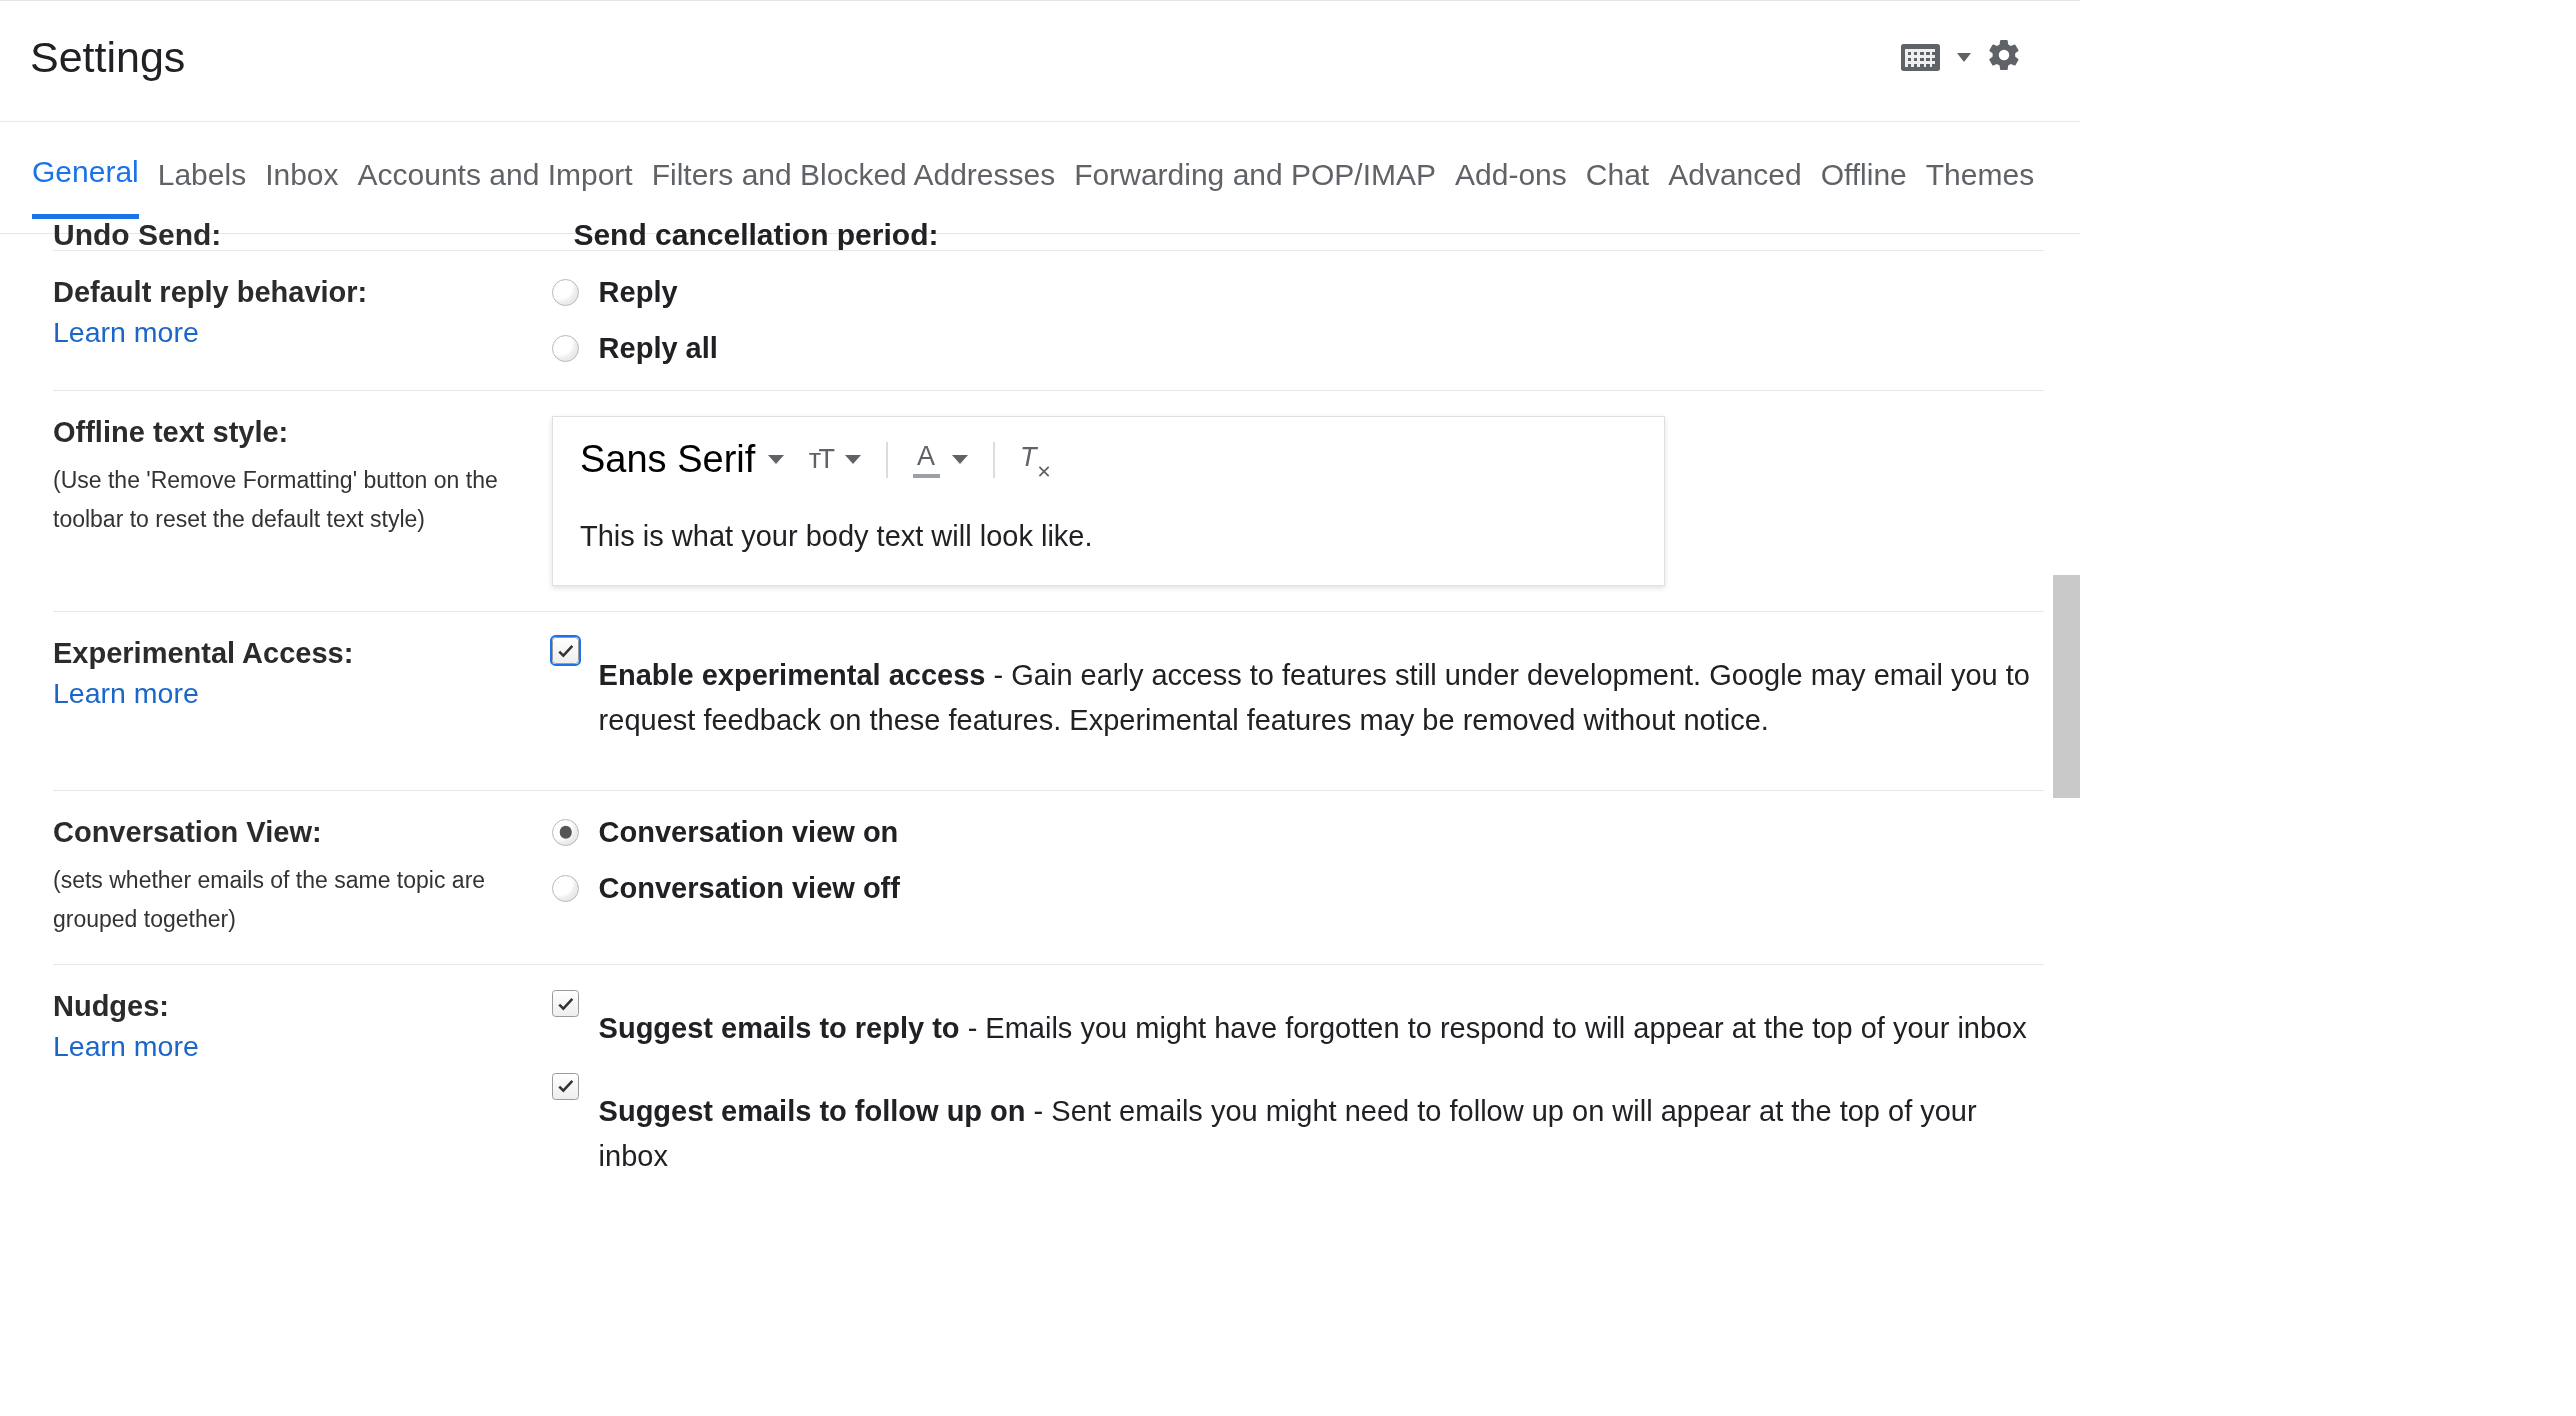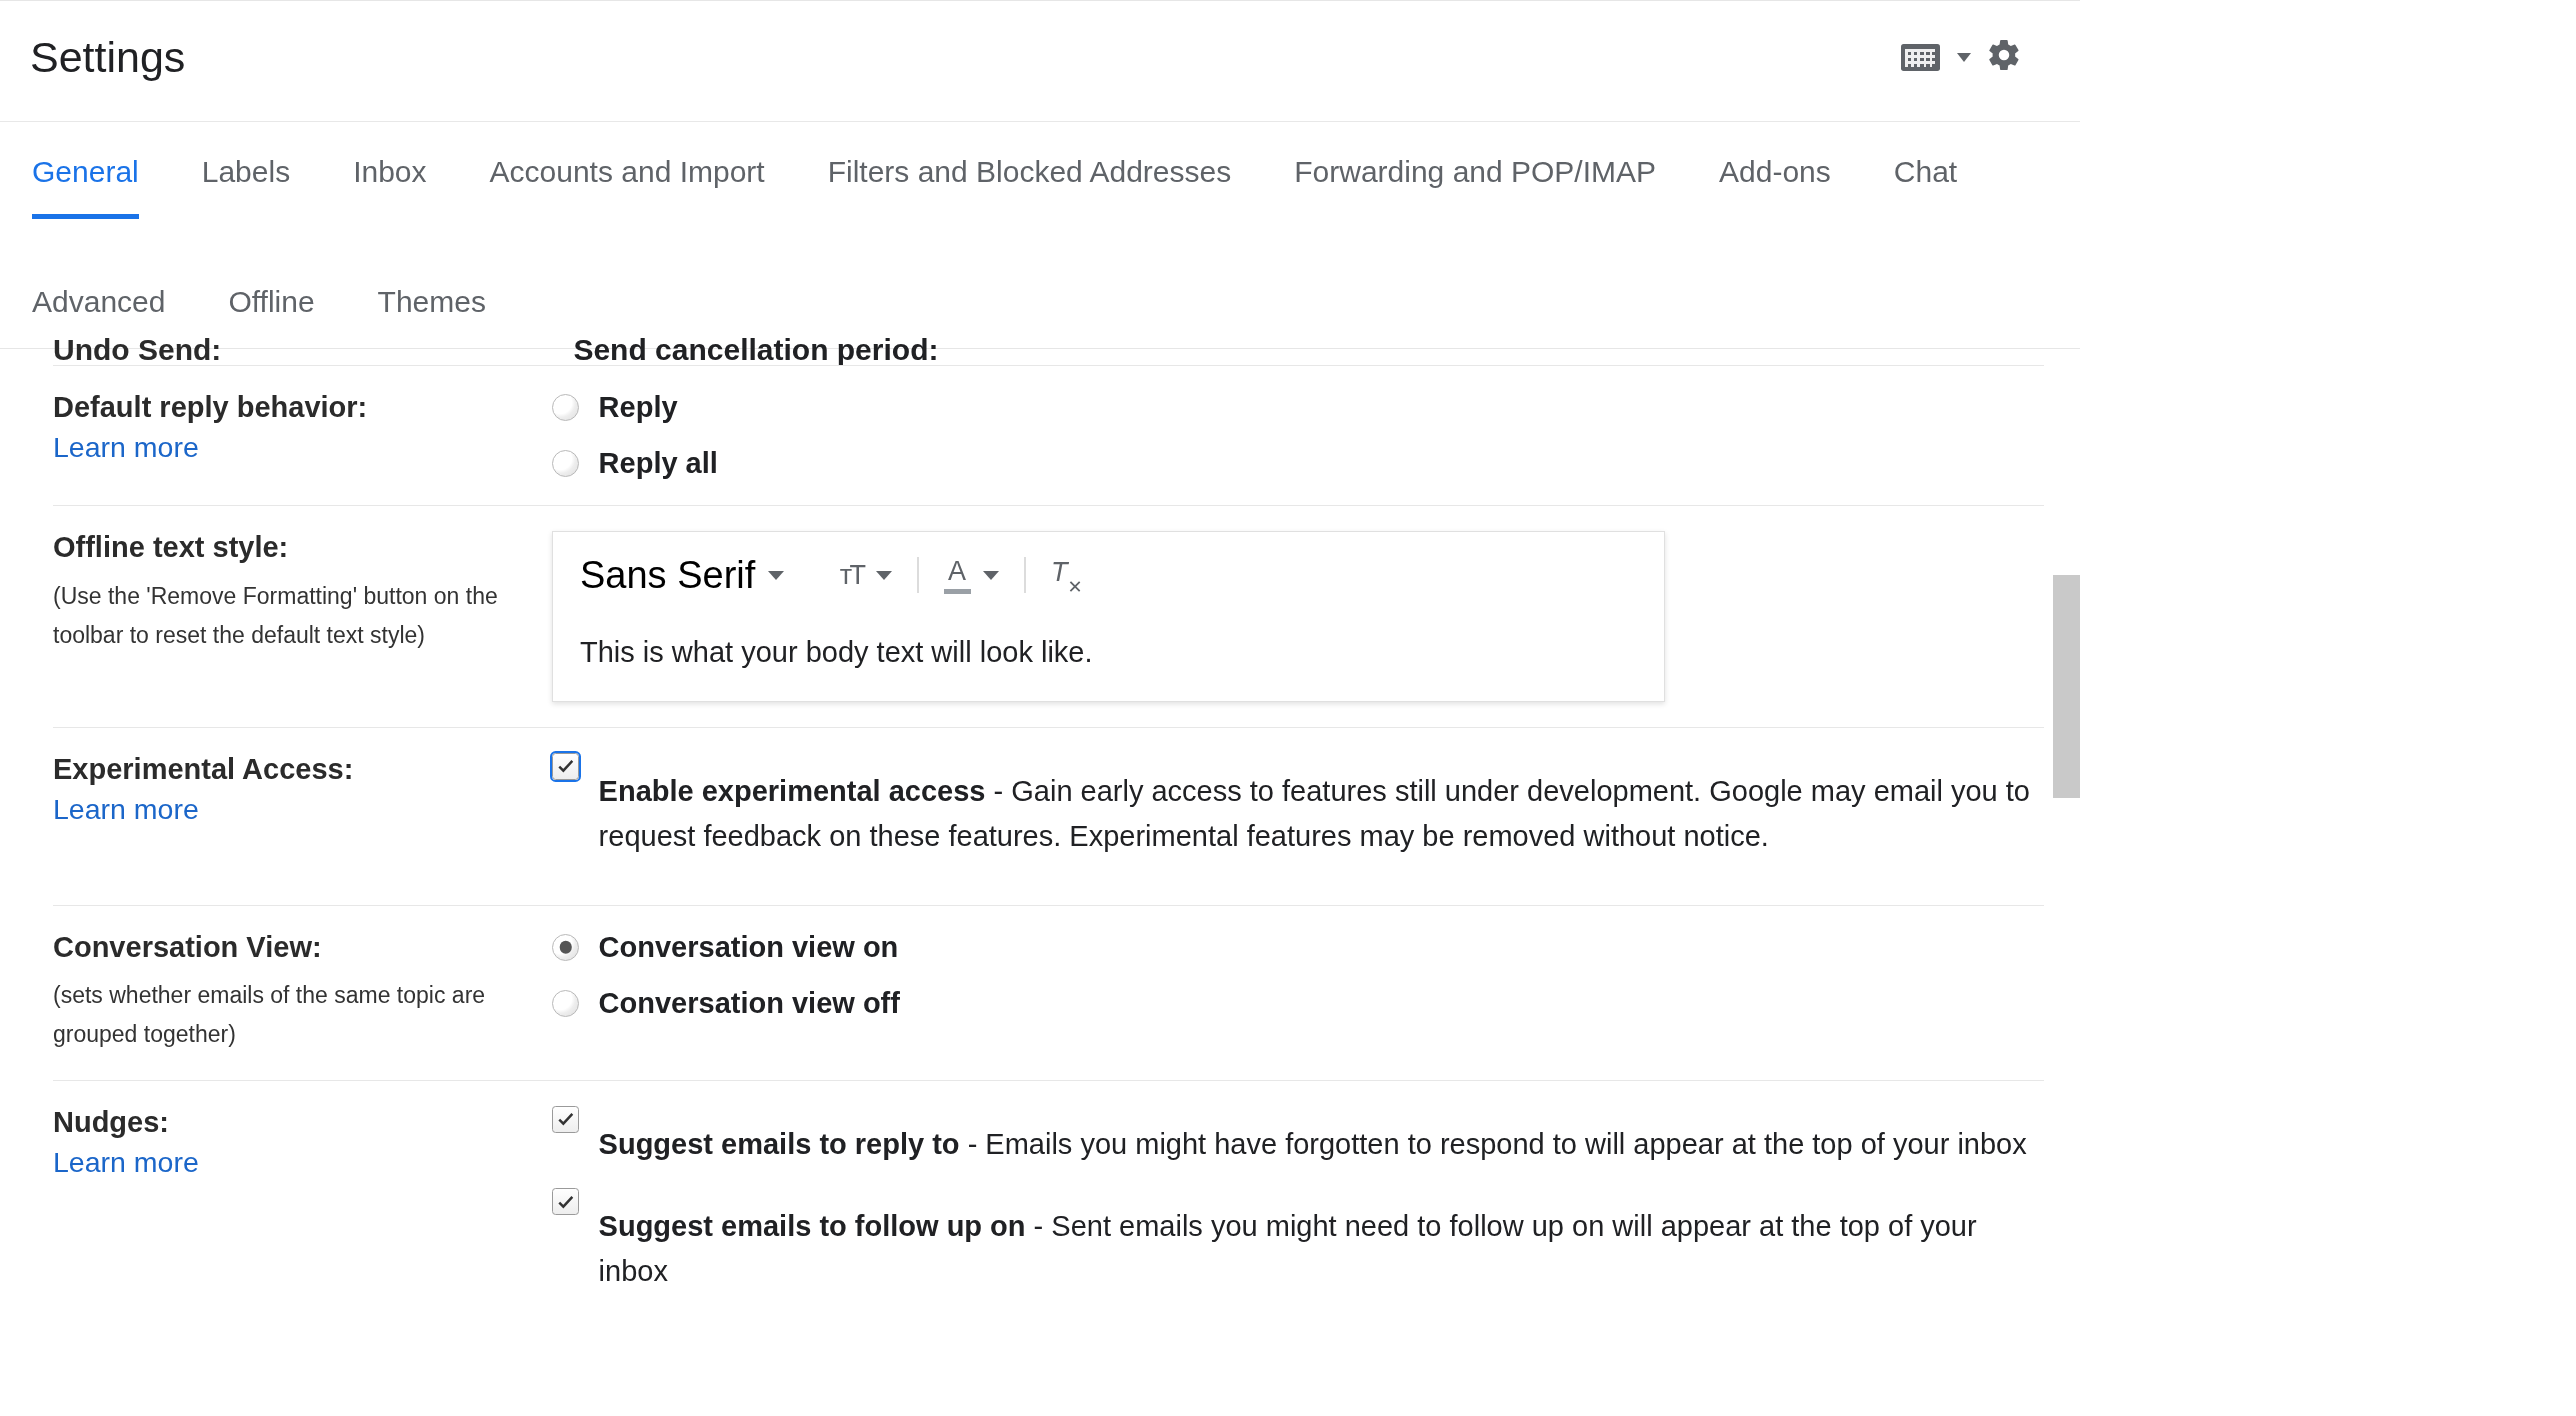--- a/index.html
+++ b/index.html
@@ -58,25 +58,26 @@
     margin-left: 5.3px;
   }
   .gear-icon svg { width: 36px; height: 36px; fill: #5f6368; }
 
   .divider-top { border-top: 1.8px solid #e8e8e8; margin-top: 18px; }
 
   
   .tabs {
     display: flex;
     flex-wrap: wrap;
-    gap: 63px;
-    padding: 27px 32px 4px 32px;
+    gap: 19px;
+    padding: 27px 32px 16px 32px;
     border-bottom: 1.8px solid #e6e6e6;
     font-size: 30px;
     color: #5f6368;
+    align-items: flex-end;
   }
   .tab {
     padding: 5.3px 0 25px 0;
     cursor: pointer;
     white-space: nowrap;
   }
   .tab.active {
     color: #1a73e8;
     border-bottom: 5.3px solid #1a73e8;
     margin-bottom: -1.8px;
@@ -205,21 +206,21 @@
   .toolbar { display: flex; align-items: center; gap: 25px; color: #5f6368; }
   .font-name { font-size: 38px; color: #000000; }
   .tb-caret {
     width: 0; height: 0;
     border-left: 8px solid transparent;
     border-right: 8px solid transparent;
     border-top: 9.8px solid #5f6368;
   }
   .tb-sep { width: 1.8px; height: 36px; background: #dcdcdc; }
   .tb-item { display: flex; align-items: center; gap: 12.5px; }
-  .tt-icon { font-size: 27px; letter-spacing: -2.7px; color: #5f6368; margin-left: 31px; }
+  .tt-icon { font-size: 27px; letter-spacing: -2.7px; color: #5f6368; }
   .Aicon { display: flex; flex-direction: column; align-items: center; }
   .Aicon .A { font-size: 27px; color: #5f6368; font-weight: 400; }
   .Aicon .underline { width: 27px; height: 4.5px; background: #9aa0a6; margin-top: 1.8px; }
   .Tx { font-size: 27px; font-style: italic; color: #5f6368; position: relative; }
   .Tx sub { font-size: 18px; font-style: normal; position: relative; top: 5.3px; }
 
   .preview-text { font-size: 29px; color: #202124; margin-top: 39px; }
 
   
   .scroll-thumb {

